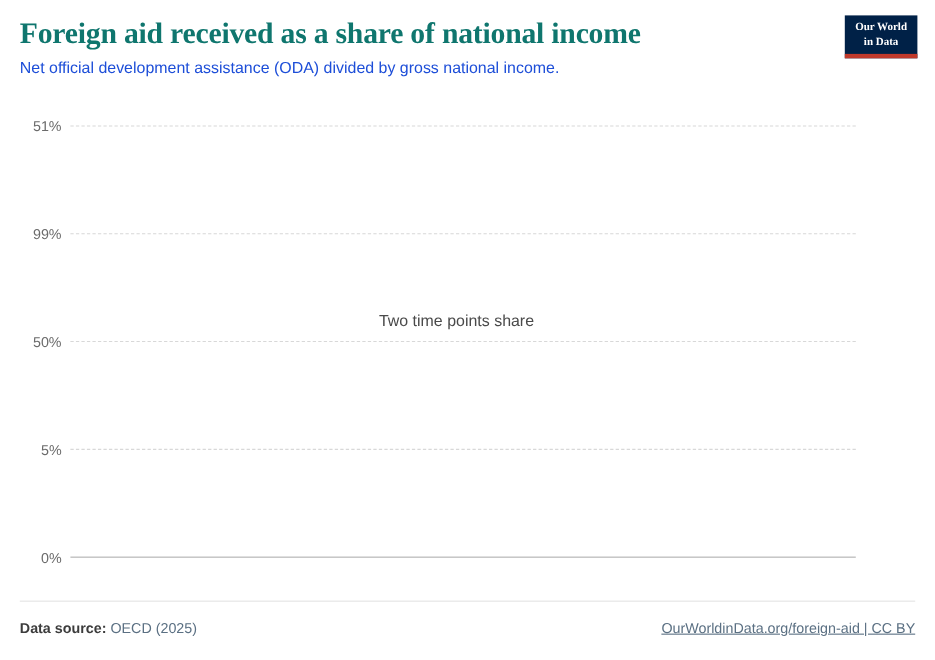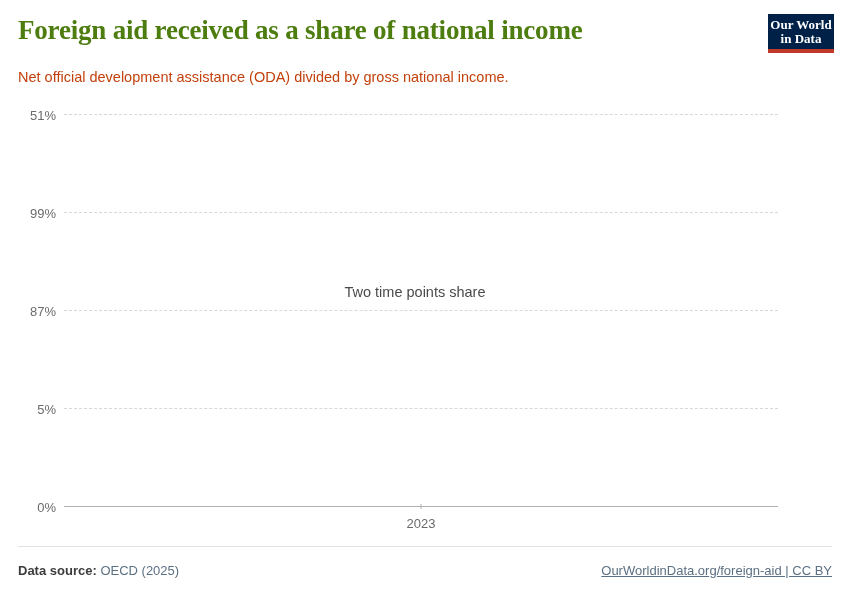--- a/index.html
+++ b/index.html
@@ -26,43 +26,43 @@
     position: absolute;
     top: 14px;
     left: 18px;
     right: 18px;
     height: 64px;
   }
   .title {
     font-family: "Liberation Serif", serif;
     font-size: 27px;
     font-weight: 700;
-    color: #4d7c0f;
+    color: #0f766e;
     letter-spacing: -0.2px;
     margin: 0;
     line-height: 32px;
   }
   .subtitle {
     font-size: 14.5px;
-    color: #c2410c;
-    margin-top: 22px;
+    color: #1d4ed8;
+    margin-top: 7px;
     line-height: 18px;
   }
 
   .logo {
     position: absolute;
     top: 14px;
     right: 16px;
     width: 66px;
     height: 39px;
     background: #002147;
     color: #ffffff;
     font-family: "Liberation Serif", serif;
     font-weight: 700;
-    font-size: 13px;
+    font-size: 10px;
     line-height: 14px;
     text-align: center;
     padding-top: 4px;
     box-sizing: border-box;
     border-bottom: 4px solid #c0392b;
   }
   .logo span { display: block; }
 
   
   .chart {
@@ -174,35 +174,31 @@
   <div class="chart">
     <div class="plot">
 
       <div class="gridline" style="top:0%;">
         <span class="ytick">51%</span>
       </div>
       <div class="gridline" style="top:25%;">
         <span class="ytick">99%</span>
       </div>
       <div class="gridline" style="top:50%;">
-        <span class="ytick">87%</span>
+        <span class="ytick">50%</span>
       </div>
       <div class="gridline" style="top:75%;">
         <span class="ytick">5%</span>
       </div>
       <div class="axisline" style="top:100%;">
         <span class="ytick">0%</span>
       </div>
 
       <div class="no-data" style="top:45.5%;">Two time points share</div>
 
-      <div class="xtick-wrap">
-        <div class="xtick-mark" style="left:50%;"></div>
-        <div class="xtick" style="left:50%; top:6px;">2023</div>
-      </div>
 
     </div>
   </div>
 
   <div class="footer">
     <div>
       <span class="src-label">Data source:</span>
       <span class="src-value">OECD (2025)</span>
     </div>
     <div class="right">

